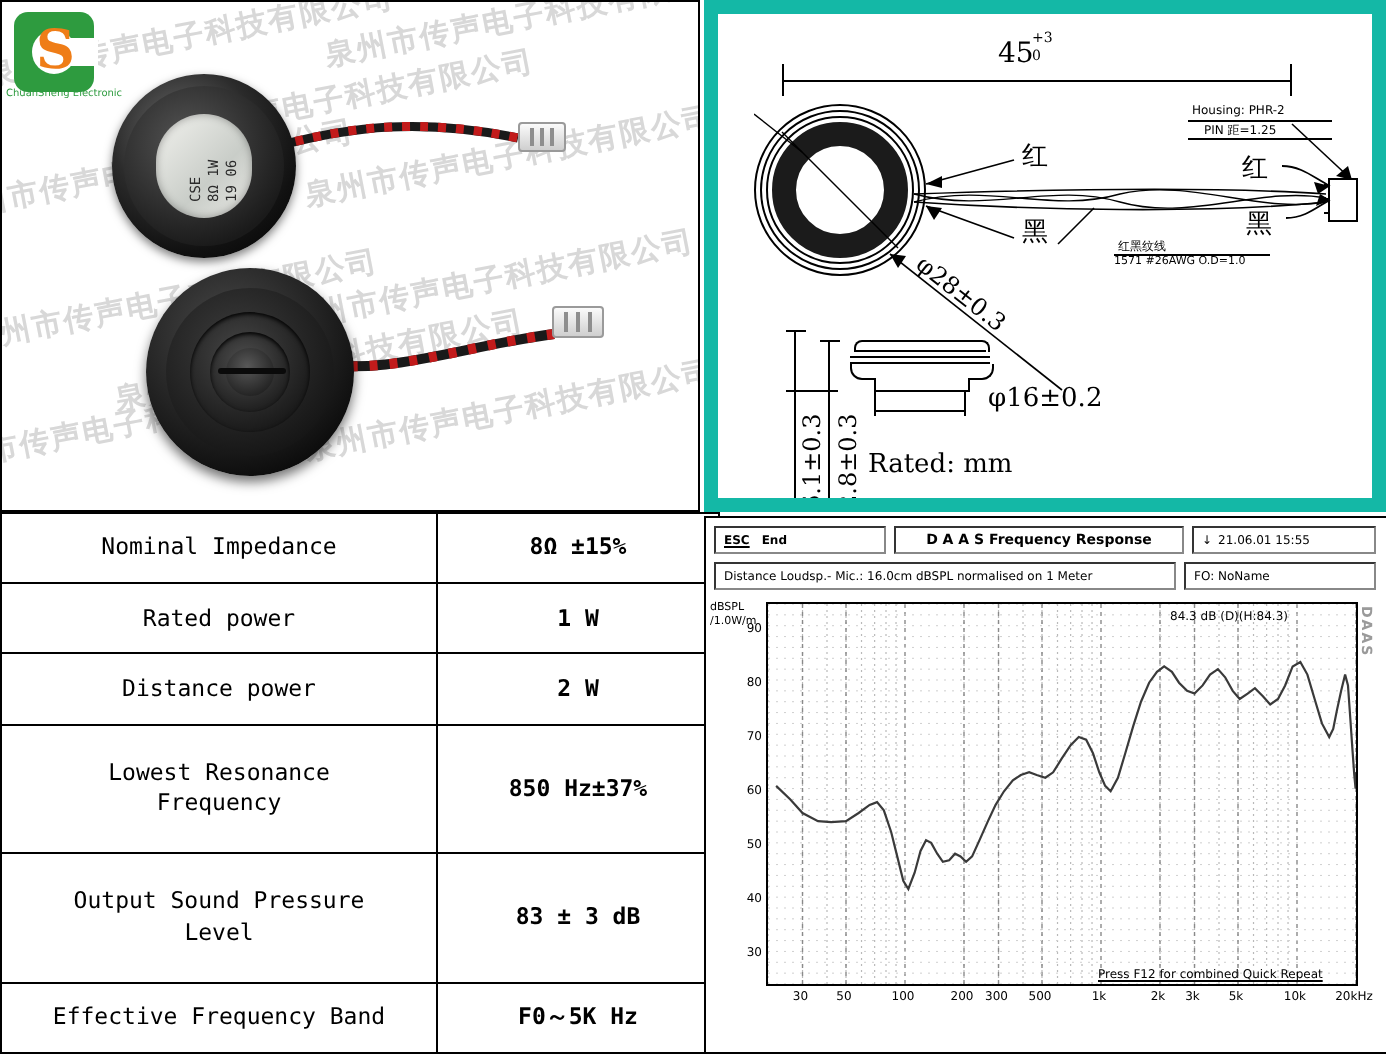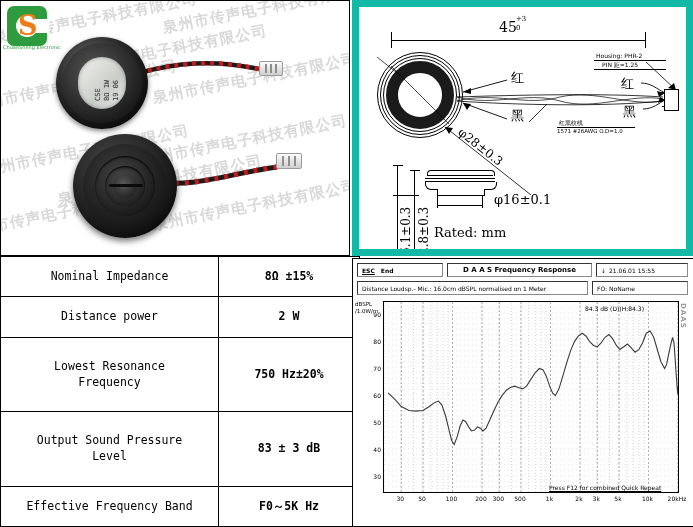--- a/index.html
+++ b/index.html
@@ -238,38 +238,42 @@
     <div class="dl" style="left:55px;top:163px;width:1px;height:79px;"></div>
     <div class="dl" style="left:34px;top:158px;width:10px;height:1px;"></div>
     <div class="dl" style="left:51px;top:163px;width:10px;height:1px;"></div>
     <div class="dl" style="left:34px;top:188px;width:26px;height:1px;"></div>
     <div class="dtxt" style="left:40px;top:248px;font-size:12px;transform:rotate(-90deg);transform-origin:left top;">6.1±0.3</div>
     <div class="dtxt" style="left:58px;top:248px;font-size:12px;transform:rotate(-90deg);transform-origin:left top;">2.8±0.3</div>
 
     <div class="dl" style="left:78px;top:198px;width:46px;height:1px;"></div>
     <div class="dl" style="left:78px;top:188px;width:1px;height:13px;"></div>
     <div class="dl" style="left:123px;top:188px;width:1px;height:13px;"></div>
-    <div class="dtxt" style="left:135px;top:185px;font-size:13px;">φ16±0.1</div>
+    <div class="dtxt" style="left:135px;top:185px;font-size:13px;">φ16±0.2</div>
 
     <div class="dtxt" style="left:75px;top:218px;font-size:13px;">Rated: mm</div>
   </div>
 
   <table id="spec-table">
     <tbody id="spec-tbody">
         <tr>
           <td class="k">Nominal Impedance</td>
           <td class="v">8Ω ±15%</td>
         </tr>
         <tr>
+          <td class="k">Rated power</td>
+          <td class="v">1 W</td>
+        </tr>
+        <tr>
           <td class="k">Distance power</td>
           <td class="v">2 W</td>
         </tr>
         <tr>
           <td class="k">Lowest Resonance<br>Frequency</td>
-          <td class="v">750 Hz±20%</td>
+          <td class="v">850 Hz±37%</td>
         </tr>
         <tr>
           <td class="k">Output Sound Pressure<br>Level</td>
           <td class="v">83 ± 3 dB</td>
         </tr>
         <tr>
           <td class="k">Effective Frequency Band</td>
           <td class="v">F0～5K Hz</td>
         </tr>
       </tbody>

